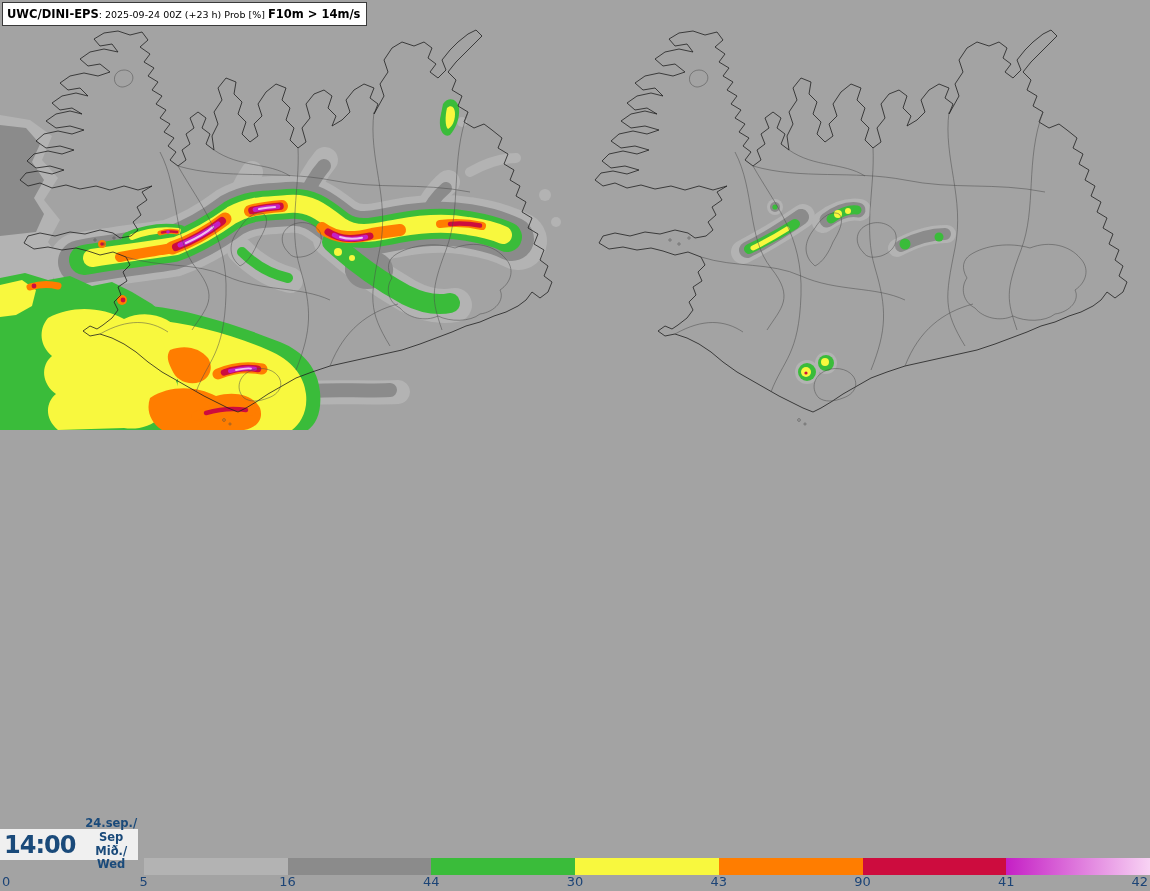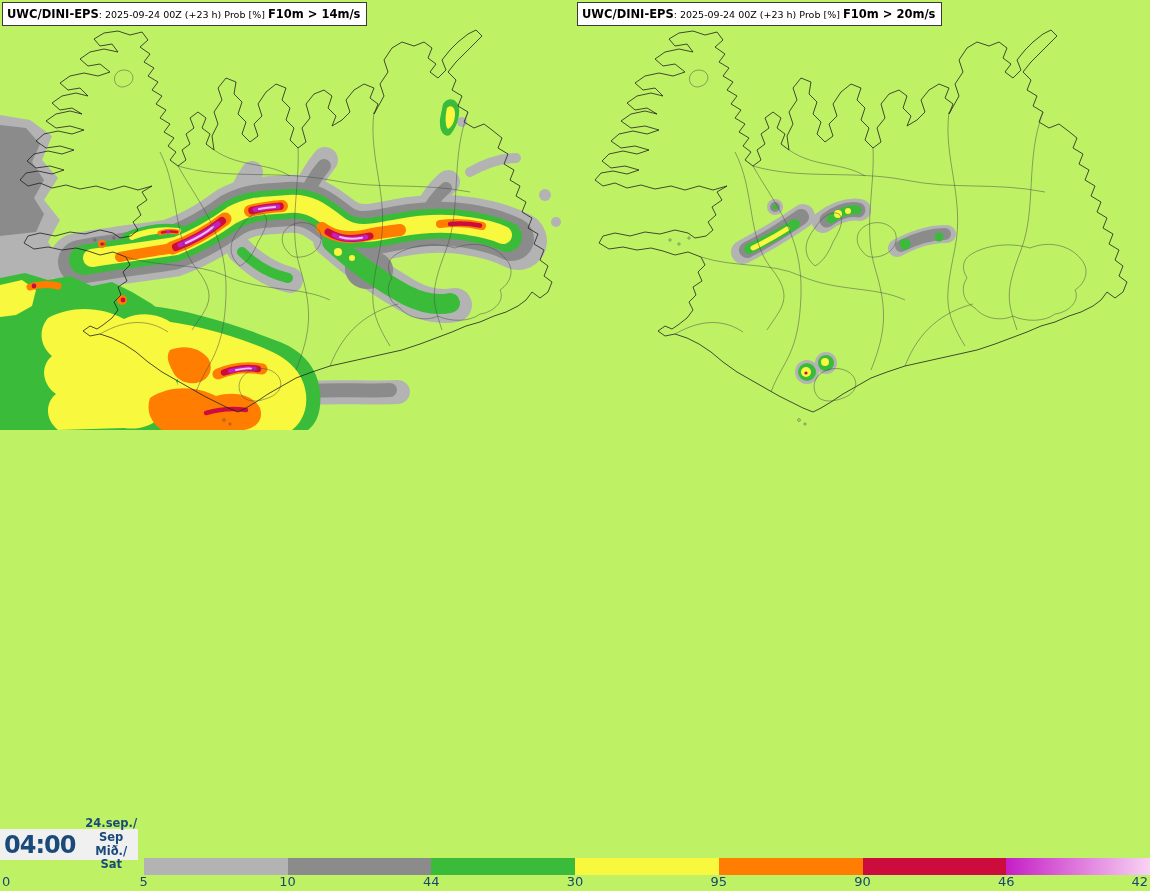--- a/index.html
+++ b/index.html
@@ -1,16 +1,16 @@
 <!DOCTYPE html>
 <html><head>
 <meta charset="utf-8">
 <style>
   html,body{margin:0;padding:0;background:#fff;}
-  .stage{position:relative;width:1150px;height:891px;background:#bef264;
+  .stage{position:relative;width:1150px;height:891px;background:#a3a3a3;
          font-family:"DejaVu Sans","Liberation Sans",sans-serif;overflow:hidden;}
   .panel{position:absolute;width:575px;height:430px;}
   .panel.p1{left:0;top:0;}
   .panel.p2{left:575px;top:0;}
   .panel.p3{left:0;top:430px;}
   .panel.p4{left:575px;top:430px;}
   .map{position:absolute;left:0;top:0;width:575px;height:430px;}
   .titlebar{position:absolute;top:2px;left:2px;background:#ffffff;border:1.5px solid #3a3a3a;
             padding:2px 6px 3px 4px;white-space:nowrap;z-index:6;line-height:15px;}
   .model{font-weight:bold;font-size:11.5px;color:#000;}
@@ -209,47 +209,46 @@
           <circle class="f-green" cx="251" cy="363" r="8"></circle>
         <path class="s-yel" stroke-width="5" d="M178 248 C190 242 201 236 212 229"></path>
         <circle class="f-yel" cx="263" cy="214" r="4"></circle>
           <circle class="f-yel" cx="273" cy="211" r="3"></circle>
         <circle class="f-yel" cx="231" cy="372" r="5"></circle>
           <circle class="f-yel" cx="250" cy="362" r="4"></circle>
         <circle class="f-crim" cx="231" cy="373" r="1.6"></circle>
       </g>
       <use href="#icebase"></use>
     </svg>
-    <div class="titlebar"><span class="model">UWC/DINI-EPS</span><span class="runinfo">: 2025-09-24 00Z (+23 h) Prob [%] </span><span class="thresh">F10m &gt; 20m/s</span></div>
   </div>
 
 
 
   <div class="timebox">
-    <span class="time">04:00</span>
+    <span class="time">14:00</span>
     <span class="dates">
       <span style="display:block">24.sep./ Sep</span>
-      <span style="display:block">Mið./ Sat</span>
+      <span style="display:block">Mið./ Wed</span>
     </span>
   </div>
 
   <div class="colorbar">
     <div class="seg" style="background:#b3b3b3"></div>
     <div class="seg" style="background:#8b8b8b"></div>
     <div class="seg" style="background:#3abc3a"></div>
     <div class="seg" style="background:#f8f83e"></div>
     <div class="seg" style="background:#ff7d00"></div>
     <div class="seg" style="background:#cd0c3e"></div>
     <div class="seg" style="background:linear-gradient(90deg,#c51fc5,#f8d3f4)"></div>
   </div>
   <div class="ticks">
     <span class="tick">0</span>
     <span class="tick">5</span>
-    <span class="tick">10</span>
+    <span class="tick">16</span>
     <span class="tick">44</span>
     <span class="tick">30</span>
-    <span class="tick">95</span>
+    <span class="tick">43</span>
     <span class="tick">90</span>
-    <span class="tick">46</span>
+    <span class="tick">41</span>
     <span class="tick">42</span>
   </div>
 
 </div>
 
 </body></html>

